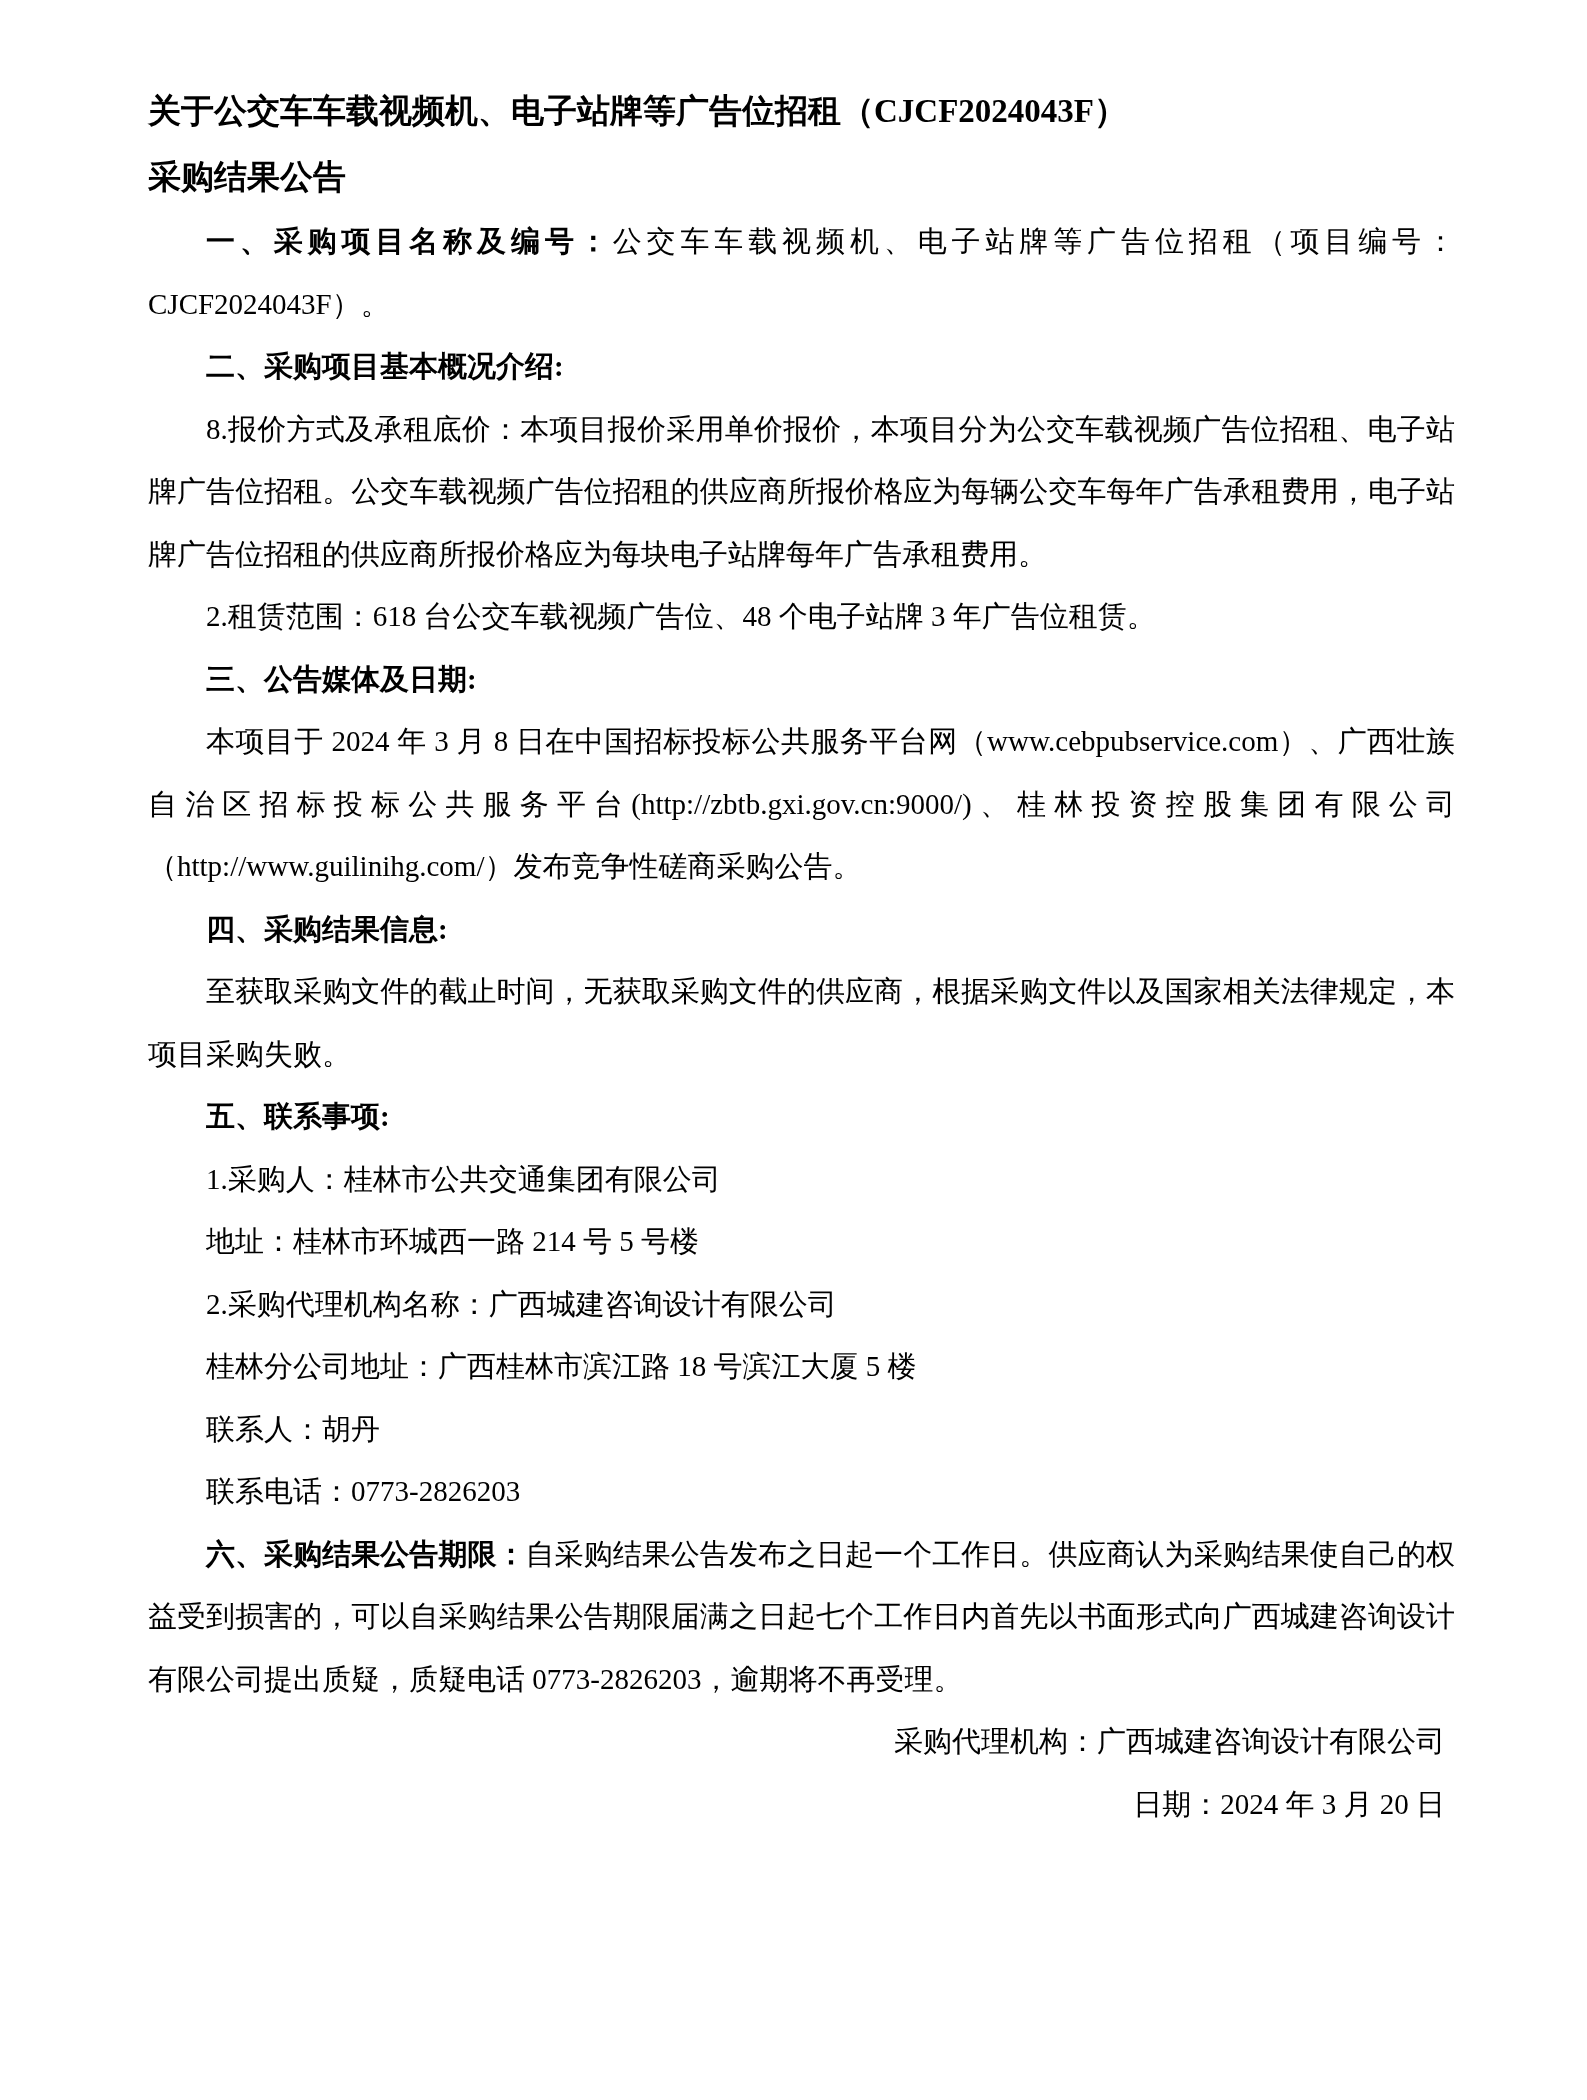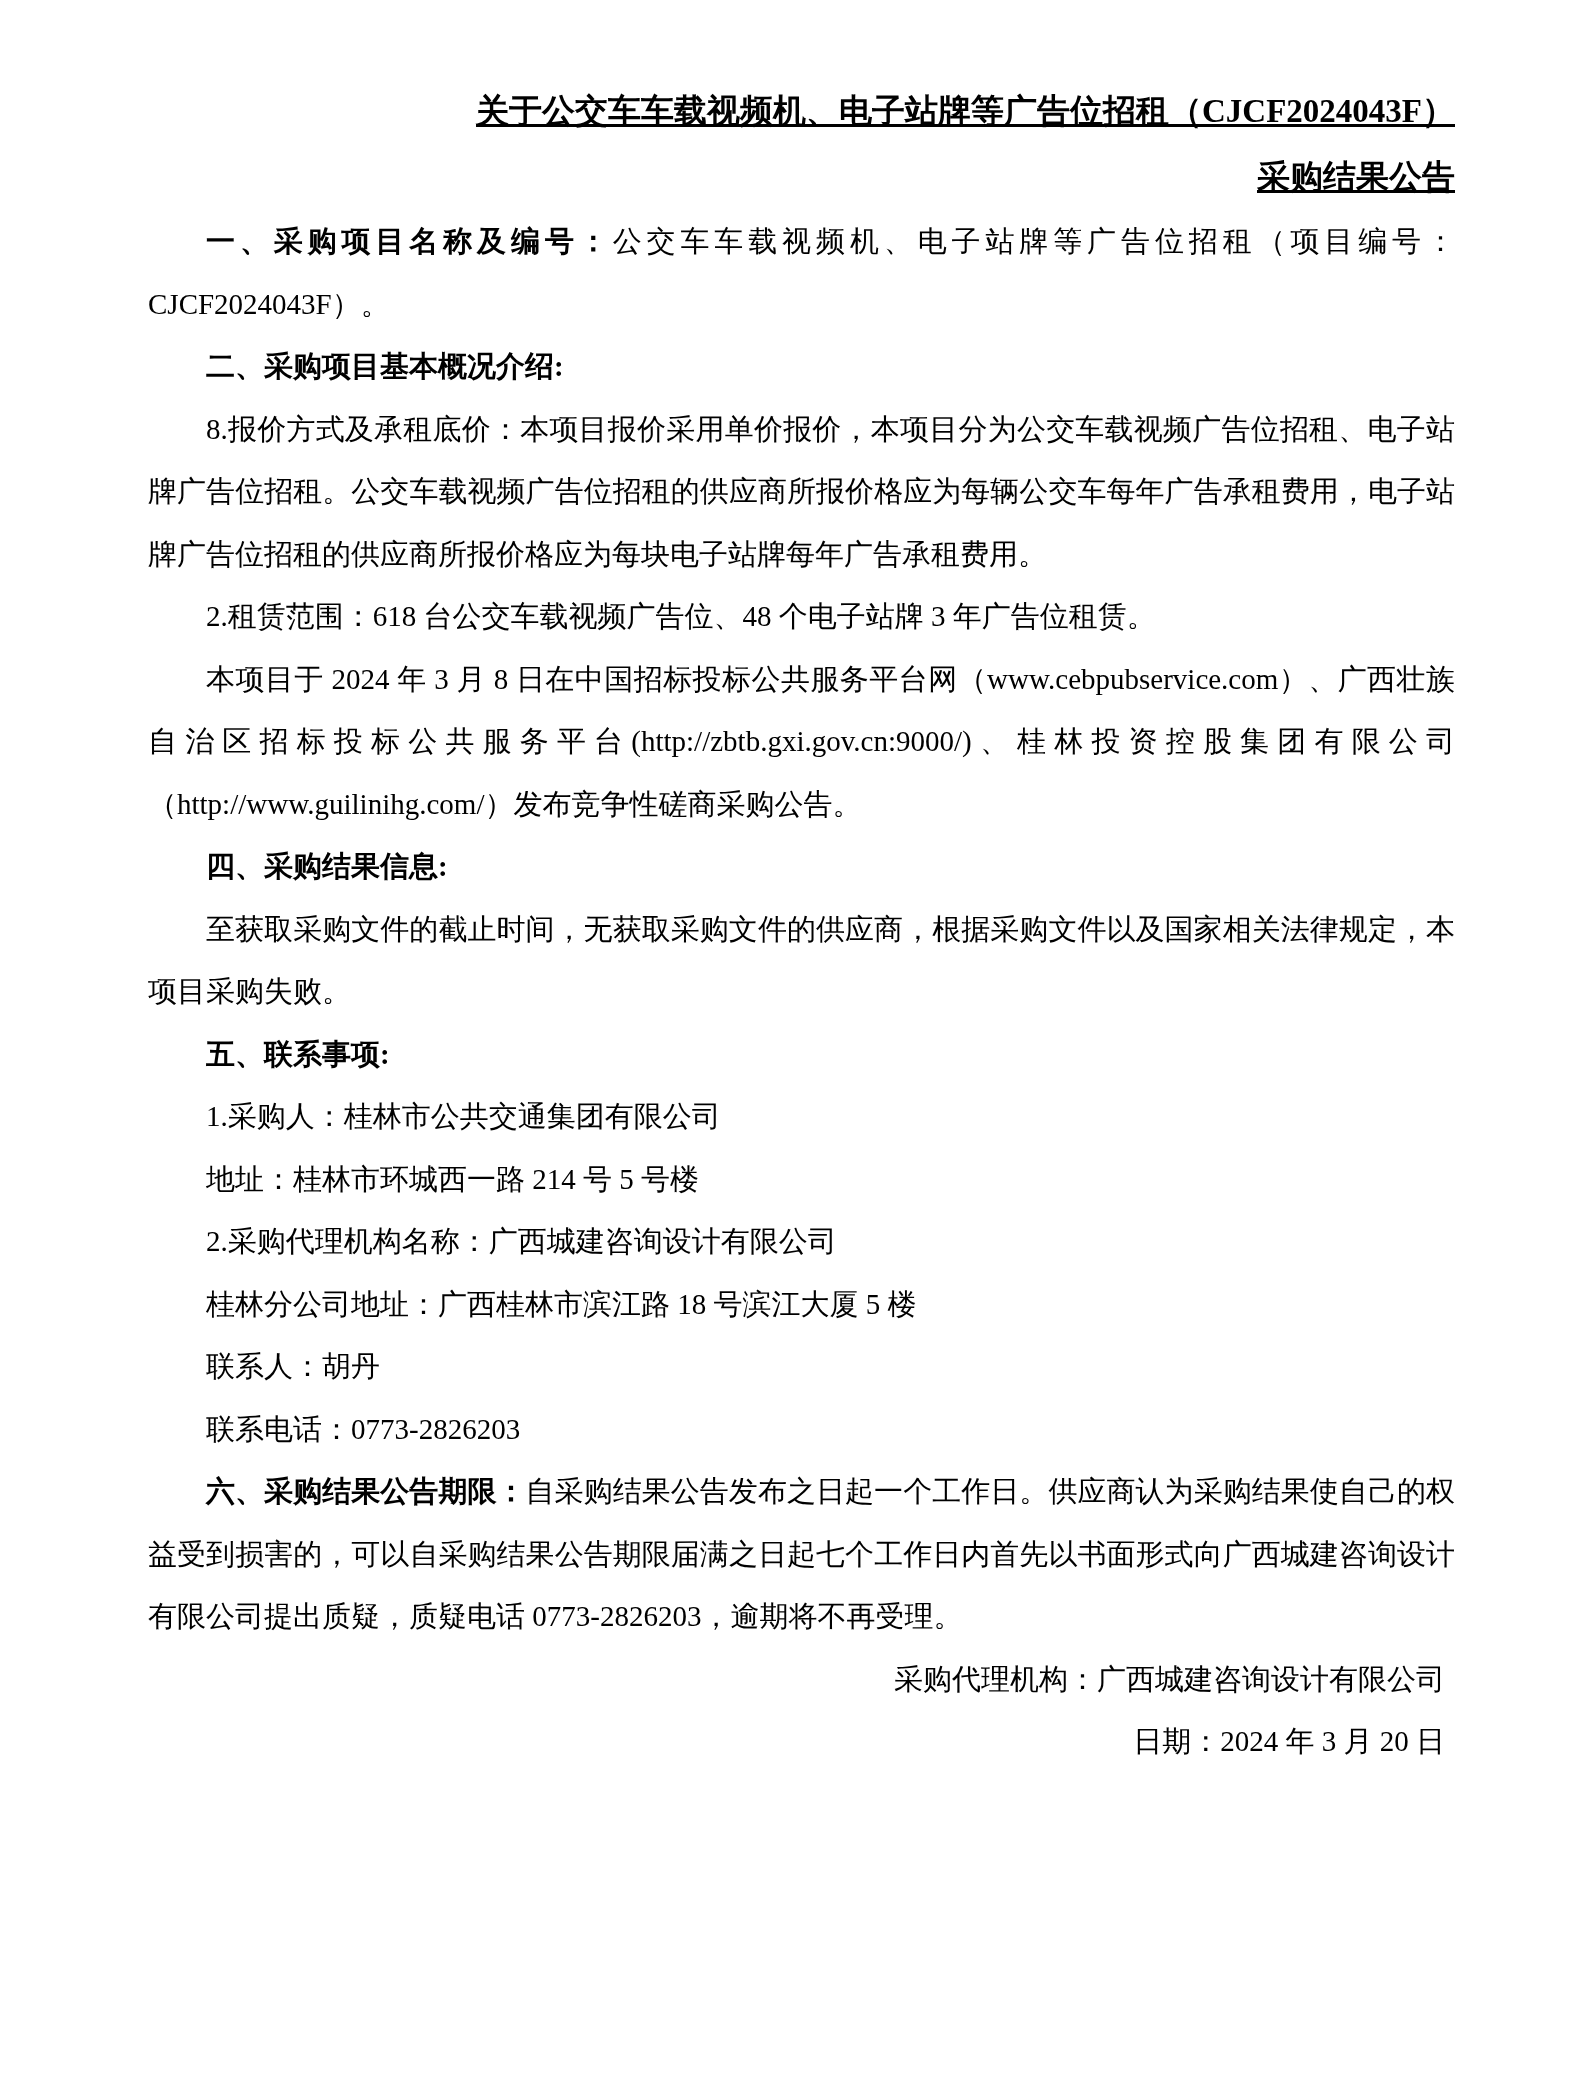--- a/index.html
+++ b/index.html
@@ -13,23 +13,22 @@
     padding: 78px 132px 0 148px;
     font-family: "Liberation Serif", "DejaVu Serif", serif;
     color: #000000;
     overflow: hidden;
   }
   .title, .subtitle {
     margin: 0;
     font-size: 33px;
     line-height: 66px;
     font-weight: bold;
-    text-align: right;
+    text-align: left;
     white-space: nowrap;
-    text-decoration: underline;
   }
   p.para {
     margin: 0;
     font-size: 29px;
     line-height: 62.5px;
     text-align: justify;
     text-indent: 58px;
     word-break: break-word;
   }
   p.para .lbl { font-weight: bold; }
@@ -59,20 +58,21 @@
 
 
   <p class="para"><span class="lbl">一、采购项目名称及编号：</span><span>公交车车载视频机、电子站牌等广告位招租（项目编号：CJCF2024043F）。</span></p>
 
   <p class="heading">二、采购项目基本概况介绍:</p>
 
   <p class="para">8.报价方式及承租底价：本项目报价采用单价报价，本项目分为公交车载视频广告位招租、电子站牌广告位招租。公交车载视频广告位招租的供应商所报价格应为每辆公交车每年广告承租费用，电子站牌广告位招租的供应商所报价格应为每块电子站牌每年广告承租费用。</p>
 
   <p class="para">2.租赁范围：618 台公交车载视频广告位、48 个电子站牌 3 年广告位租赁。</p>
 
+  <p class="heading">三、公告媒体及日期:</p>
 
   <p class="para">本项目于 2024 年 3 月 8 日在中国招标投标公共服务平台网（www.cebpubservice.com）、广西壮族自治区招标投标公共服务平台(http://zbtb.gxi.gov.cn:9000/)、桂林投资控股集团有限公司（http://www.guilinihg.com/）发布竞争性磋商采购公告。</p>
 
   <p class="heading">四、采购结果信息:</p>
 
   <p class="para">至获取采购文件的截止时间，无获取采购文件的供应商，根据采购文件以及国家相关法律规定，本项目采购失败。</p>
 
   <p class="heading">五、联系事项:</p>
 
   <p class="para">1.采购人：桂林市公共交通集团有限公司</p>

